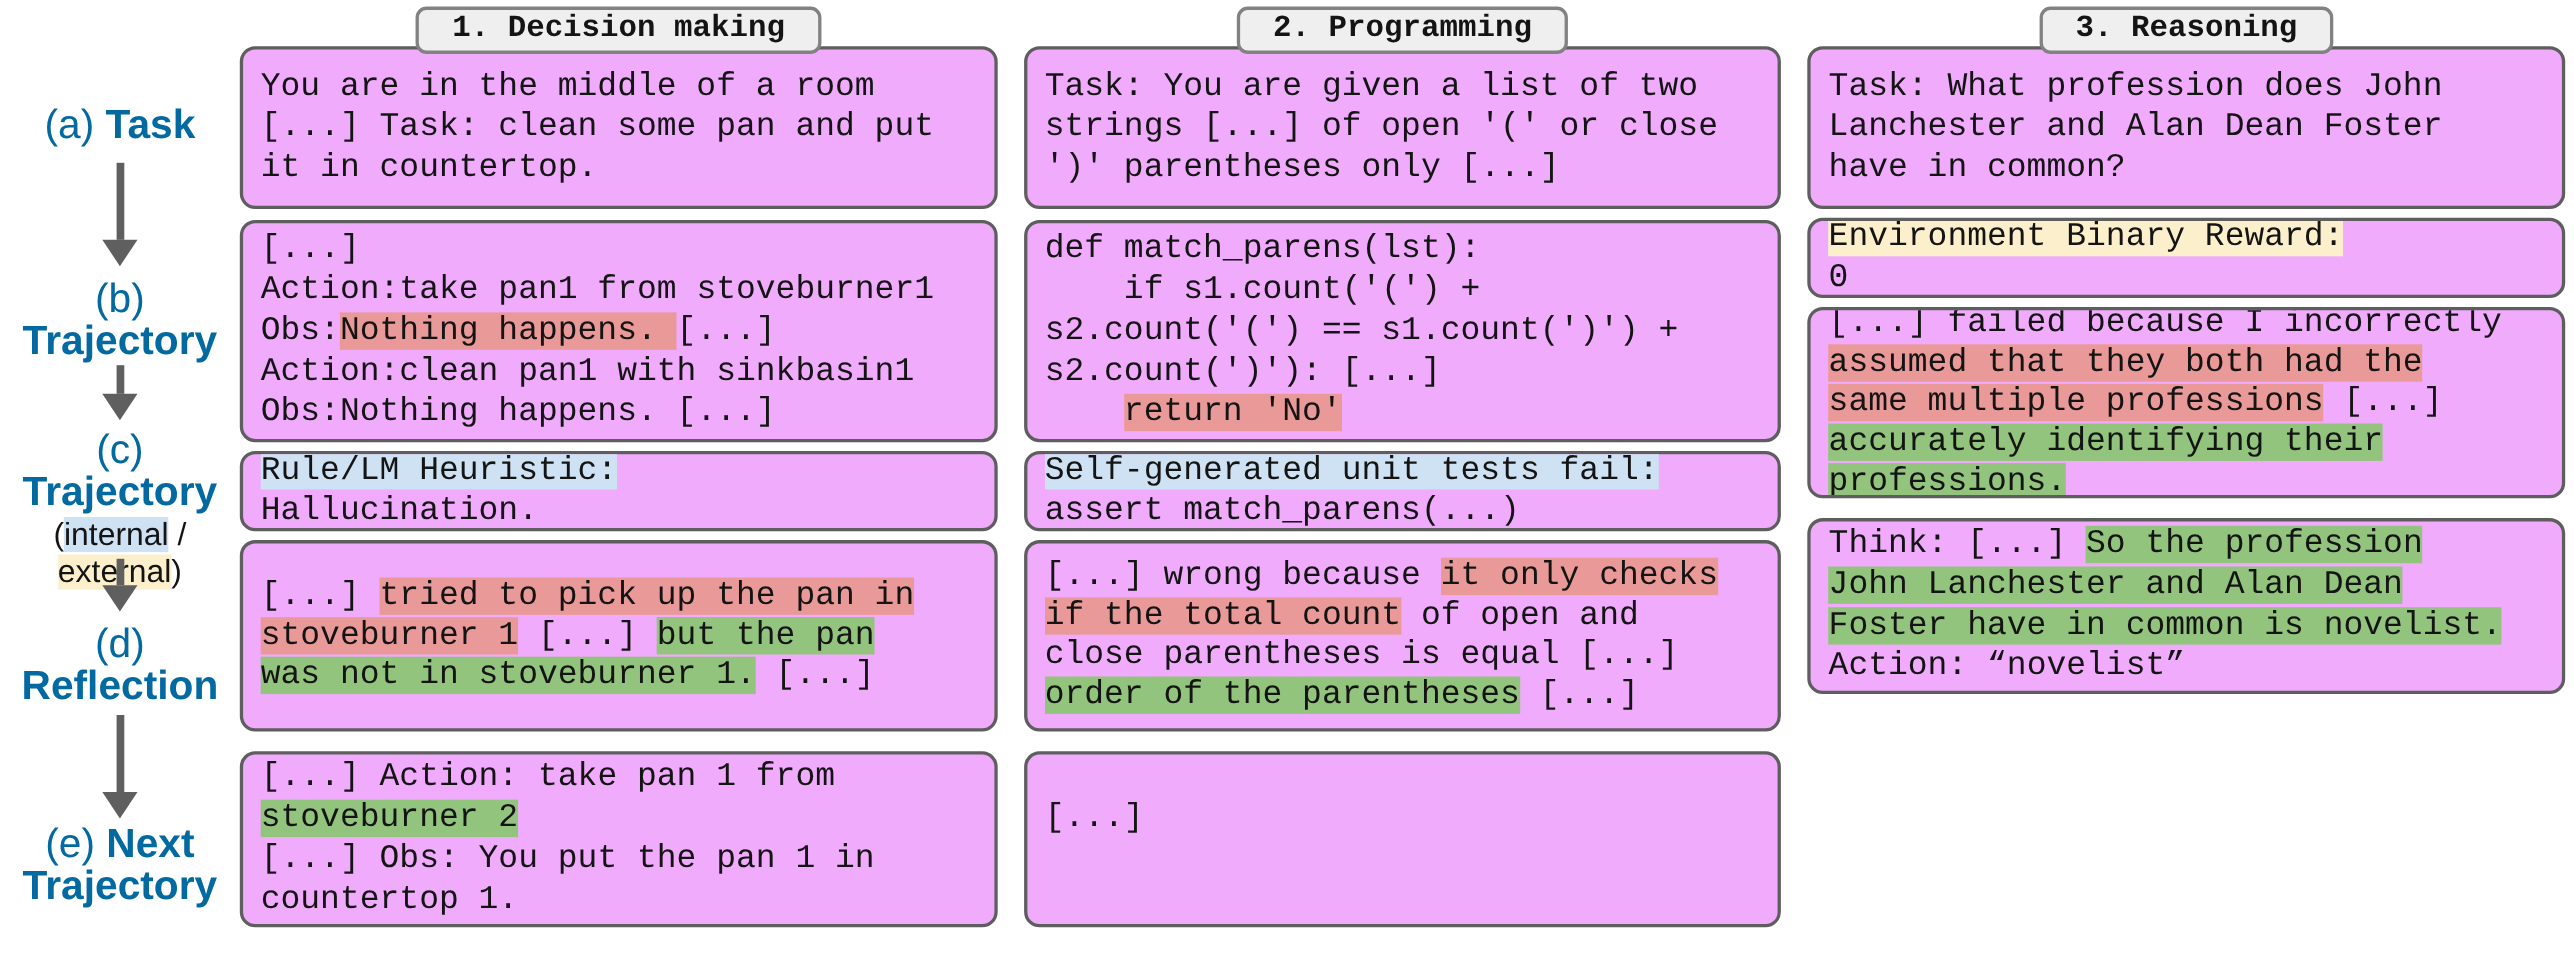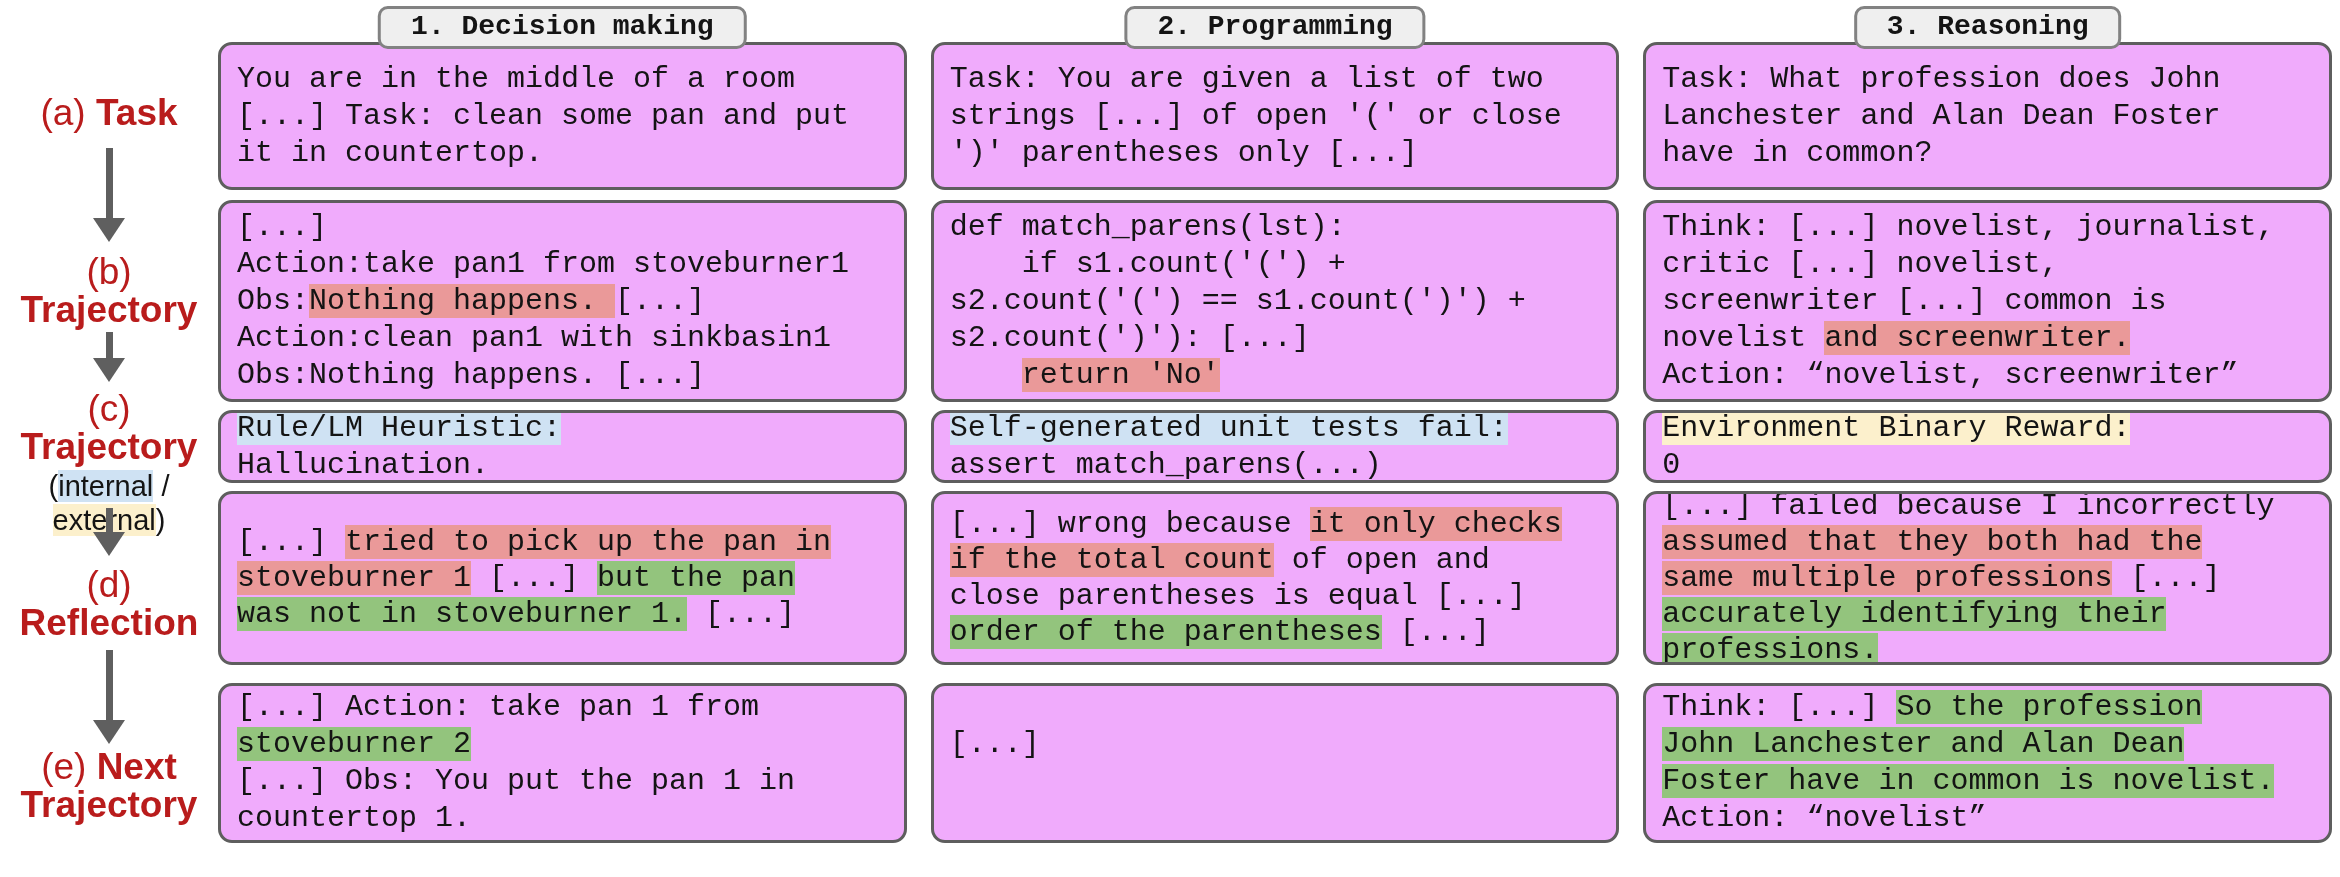--- a/index.html
+++ b/index.html
@@ -5,21 +5,21 @@
   html, body { margin: 0; padding: 0; background: #ffffff; }
   #figure {
     position: relative; width: 2340px; height: 877px;
     font-family: "Liberation Sans", sans-serif; color: #141414;
     background: #ffffff; overflow: hidden;
   }
   
   #rail { position: absolute; left: 0; top: 0; width: 218px; height: 100%; }
   .rail-label {
     position: absolute; left: 0; width: 100%; text-align: center;
-    font-size: 37px; line-height: 38px; white-space: pre-wrap; color: #b91c1c;
+    font-size: 37px; line-height: 38px; white-space: pre-wrap; color: #0369a1;
   }
   .rail-label .b { font-weight: bold; }
   .rail-note {
     position: absolute; left: 0; width: 100%; text-align: center;
     font-size: 29px; line-height: 34px; white-space: pre-wrap;
   }
   .arrow {
     position: absolute; left: 50%; transform: translateX(-50%);
     width: 34px; display: flex; flex-direction: column; align-items: center;
   }
@@ -160,27 +160,20 @@
         </div>
     </div>
 
     <div class="col">
       <div class="tab">3. Reasoning</div>
       <div class="box box-task">
           <div class="content"><span class="b">Task:</span><span> What profession does John
 Lanchester and Alan Dean Foster
 have in common?</span></div>
         </div>
-      <div class="box box-trajectory">
-          <div class="content"><span class="b">Think</span><span>: [...] novelist, journalist,
-critic [...] novelist,
-screenwriter [...] common is
-novelist </span><span class="hl-red">and screenwriter.</span><span>
-</span><span class="b">Action</span><span>: “novelist, screenwriter”</span></div>
-        </div>
       <div class="box box-evaluation">
           <div class="content"><span class="b hl-yellow">Environment Binary Reward:</span><span>
 0</span></div>
         </div>
       <div class="box box-reflection">
           <div class="content"><span>[...] failed because I incorrectly
 </span><span class="hl-red">assumed that they both had the
 same multiple professions</span><span> [...]
 </span><span class="hl-green">accurately identifying their
 professions.</span></div>

